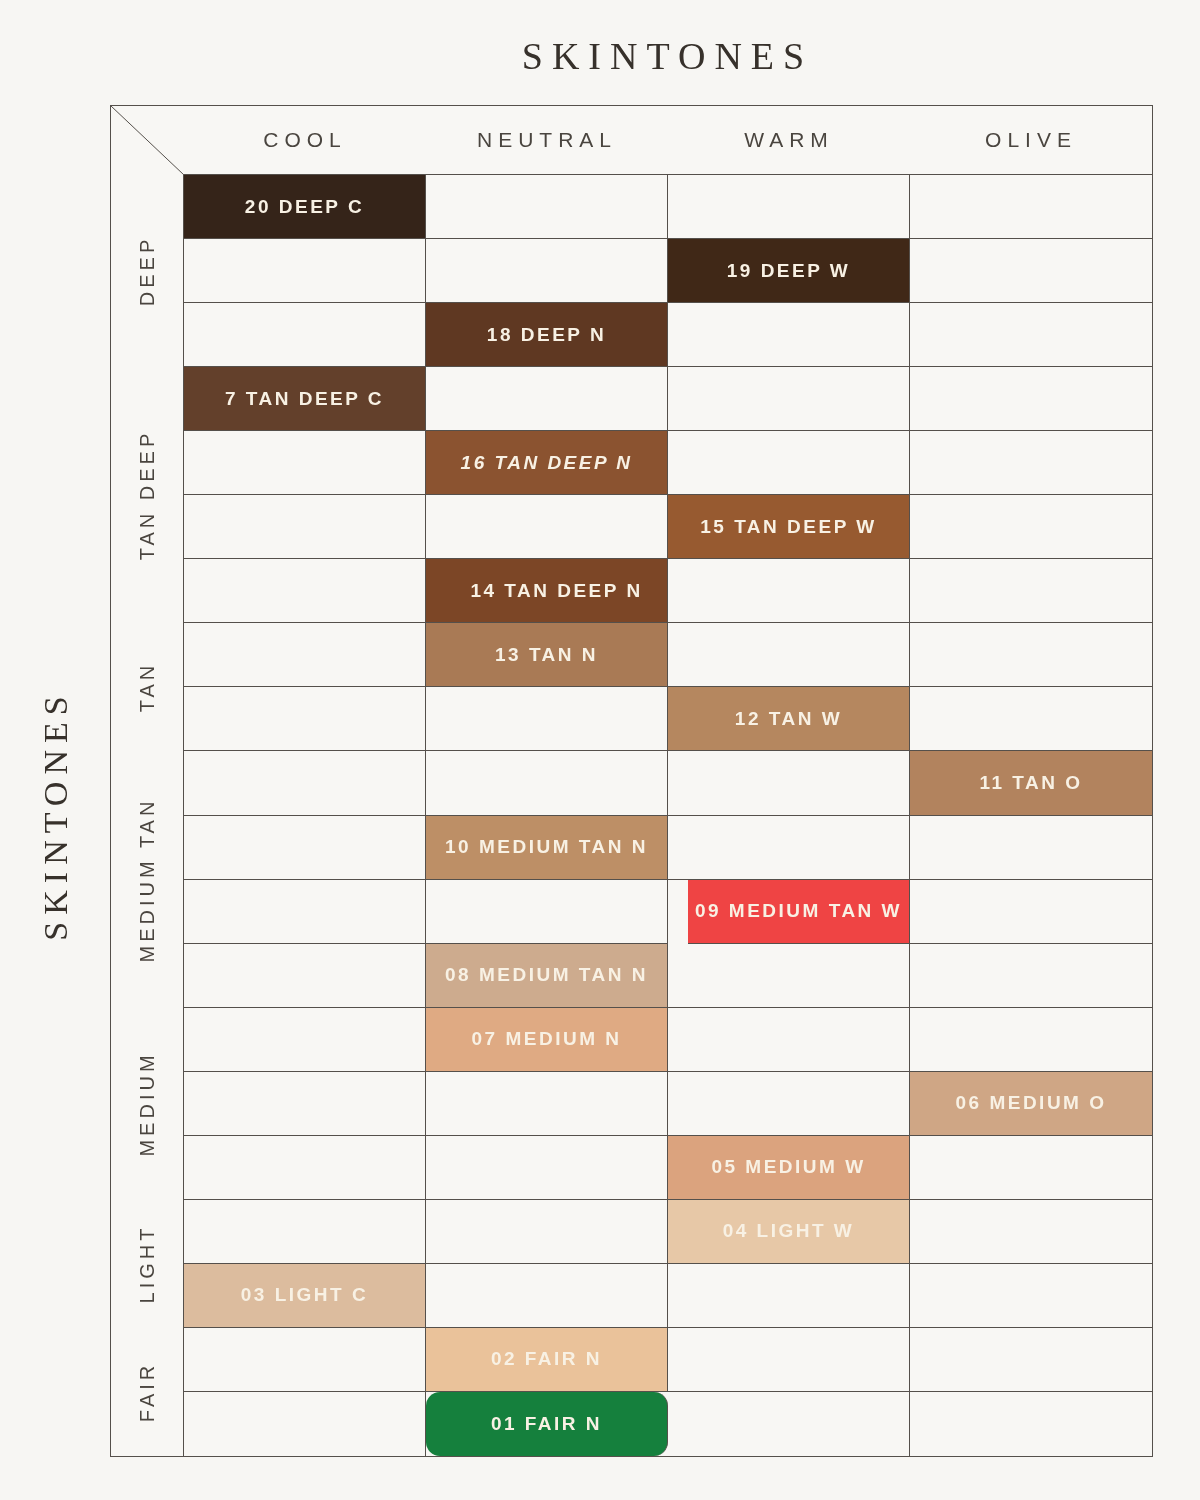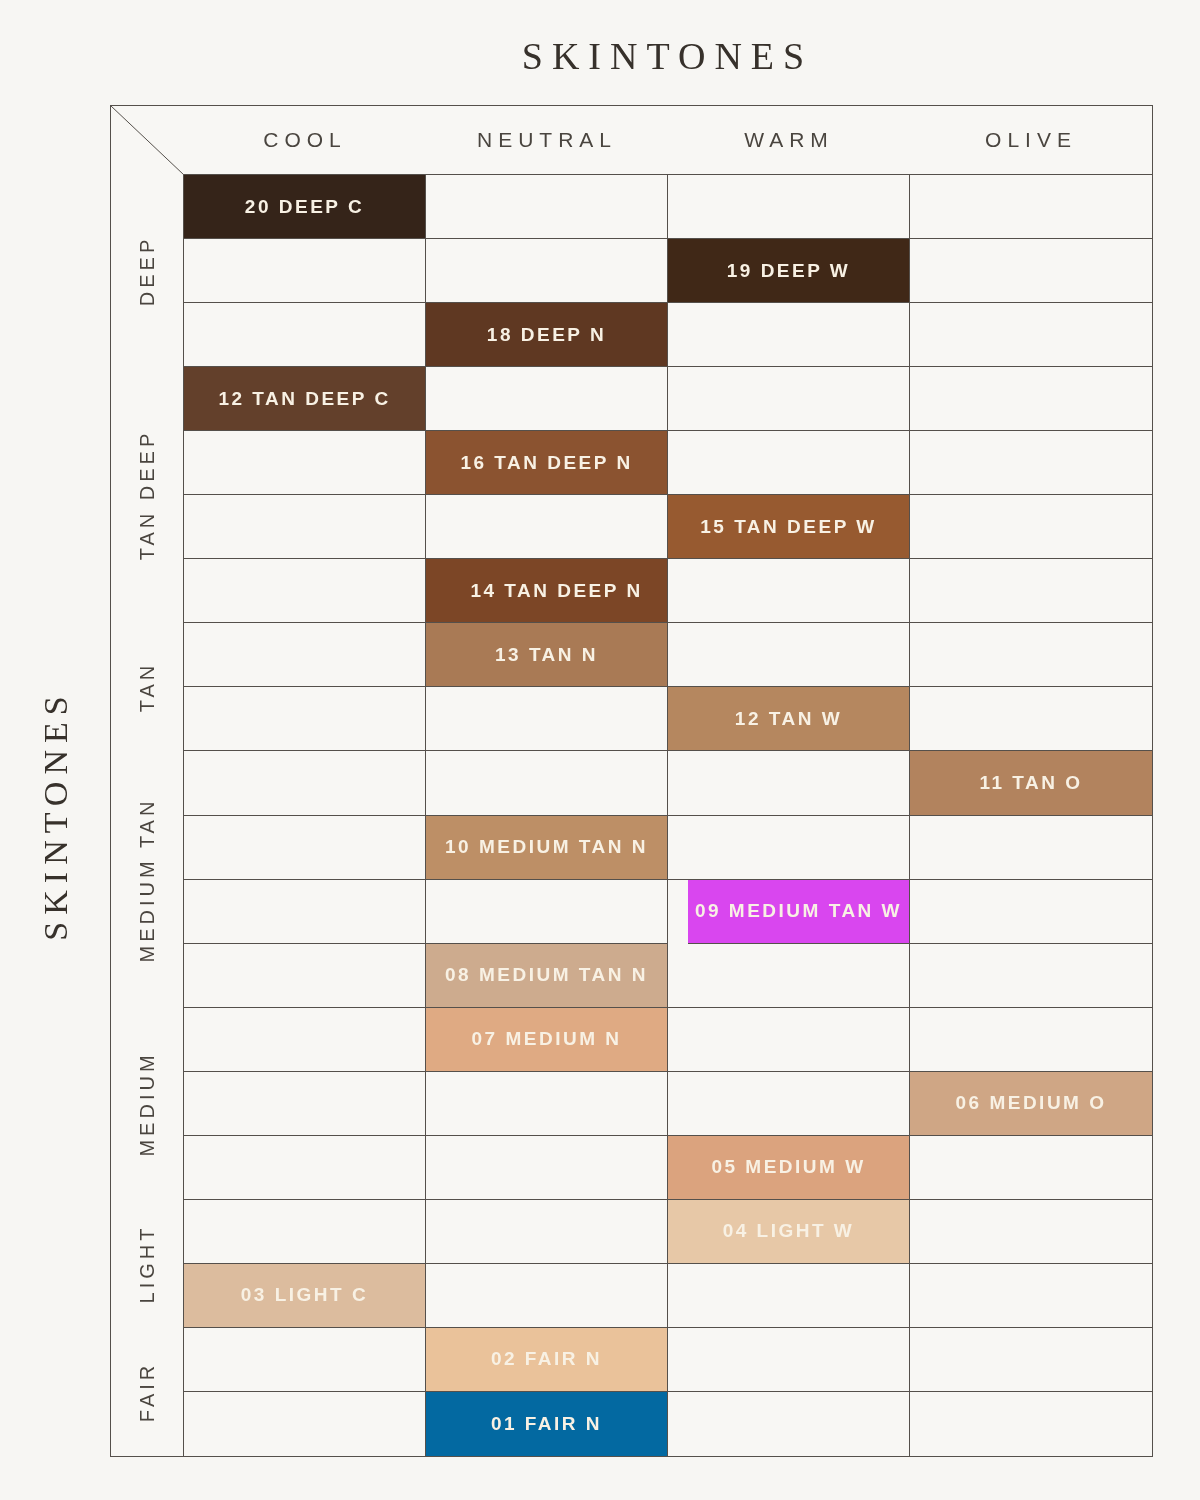--- a/index.html
+++ b/index.html
@@ -105,27 +105,27 @@
         <span class="swatch-label">19 DEEP W</span>
       </div>
       <div class="cell last-col" style="grid-area: 3 / 5;"></div>
       <div class="cell" style="grid-area: 4 / 2;"></div>
       <div class="cell" style="grid-area: 4 / 3; background: rgb(95, 56, 34);">
         <span class="swatch-label">18 DEEP N</span>
       </div>
       <div class="cell" style="grid-area: 4 / 4;"></div>
       <div class="cell last-col" style="grid-area: 4 / 5;"></div>
       <div class="cell" style="grid-area: 5 / 2; background: rgb(99, 64, 43);">
-        <span class="swatch-label">12 TAN DEEP C</span>
+        <span class="swatch-label">7 TAN DEEP C</span>
       </div>
       <div class="cell" style="grid-area: 5 / 3;"></div>
       <div class="cell" style="grid-area: 5 / 4;"></div>
       <div class="cell last-col" style="grid-area: 5 / 5;"></div>
       <div class="cell" style="grid-area: 6 / 2;"></div>
-      <div class="cell" style="grid-area: 6 / 3; background: rgb(139, 83, 48);">
+      <div class="cell" style="grid-area: 6 / 3; background: rgb(139, 83, 48); font-style: italic;">
         <span class="swatch-label">16 TAN DEEP N</span>
       </div>
       <div class="cell" style="grid-area: 6 / 4;"></div>
       <div class="cell last-col" style="grid-area: 6 / 5;"></div>
       <div class="cell" style="grid-area: 7 / 2;"></div>
       <div class="cell" style="grid-area: 7 / 3;"></div>
       <div class="cell" style="grid-area: 7 / 4; background: rgb(151, 90, 48);">
         <span class="swatch-label">15 TAN DEEP W</span>
       </div>
       <div class="cell last-col" style="grid-area: 7 / 5;"></div>
@@ -154,21 +154,21 @@
         <span class="swatch-label">11 TAN O</span>
       </div>
       <div class="cell" style="grid-area: 12 / 2;"></div>
       <div class="cell" style="grid-area: 12 / 3; background: rgb(189, 143, 102);">
         <span class="swatch-label">10 MEDIUM TAN N</span>
       </div>
       <div class="cell" style="grid-area: 12 / 4;"></div>
       <div class="cell last-col" style="grid-area: 12 / 5;"></div>
       <div class="cell" style="grid-area: 13 / 2;"></div>
       <div class="cell" style="grid-area: 13 / 3;"></div>
-      <div class="cell" style="grid-area: 13 / 4; background: #d946ef; margin-left: 20px;">
+      <div class="cell" style="grid-area: 13 / 4; background: #ef4444; margin-left: 20px;">
         <span class="swatch-label">09 MEDIUM TAN W</span>
       </div>
       <div class="cell last-col" style="grid-area: 13 / 5;"></div>
       <div class="cell" style="grid-area: 14 / 2;"></div>
       <div class="cell" style="grid-area: 14 / 3; background: rgb(205, 171, 142);">
         <span class="swatch-label">08 MEDIUM TAN N</span>
       </div>
       <div class="cell" style="grid-area: 14 / 4;"></div>
       <div class="cell last-col" style="grid-area: 14 / 5;"></div>
       <div class="cell" style="grid-area: 15 / 2;"></div>
@@ -201,19 +201,19 @@
       <div class="cell" style="grid-area: 19 / 3;"></div>
       <div class="cell" style="grid-area: 19 / 4;"></div>
       <div class="cell last-col" style="grid-area: 19 / 5;"></div>
       <div class="cell" style="grid-area: 20 / 2;"></div>
       <div class="cell" style="grid-area: 20 / 3; background: rgb(234, 194, 154);">
         <span class="swatch-label">02 FAIR N</span>
       </div>
       <div class="cell" style="grid-area: 20 / 4;"></div>
       <div class="cell last-col" style="grid-area: 20 / 5;"></div>
       <div class="cell last-row" style="grid-area: 21 / 2;"></div>
-      <div class="cell last-row" style="grid-area: 21 / 3; background: #0369a1;">
+      <div class="cell last-row" style="grid-area: 21 / 3; background: #15803d; border-radius: 14px;">
         <span class="swatch-label">01 FAIR N</span>
       </div>
       <div class="cell last-row" style="grid-area: 21 / 4;"></div>
       <div class="cell last-col last-row" style="grid-area: 21 / 5;"></div>
     </div>
 </div>
 
 </body></html>

